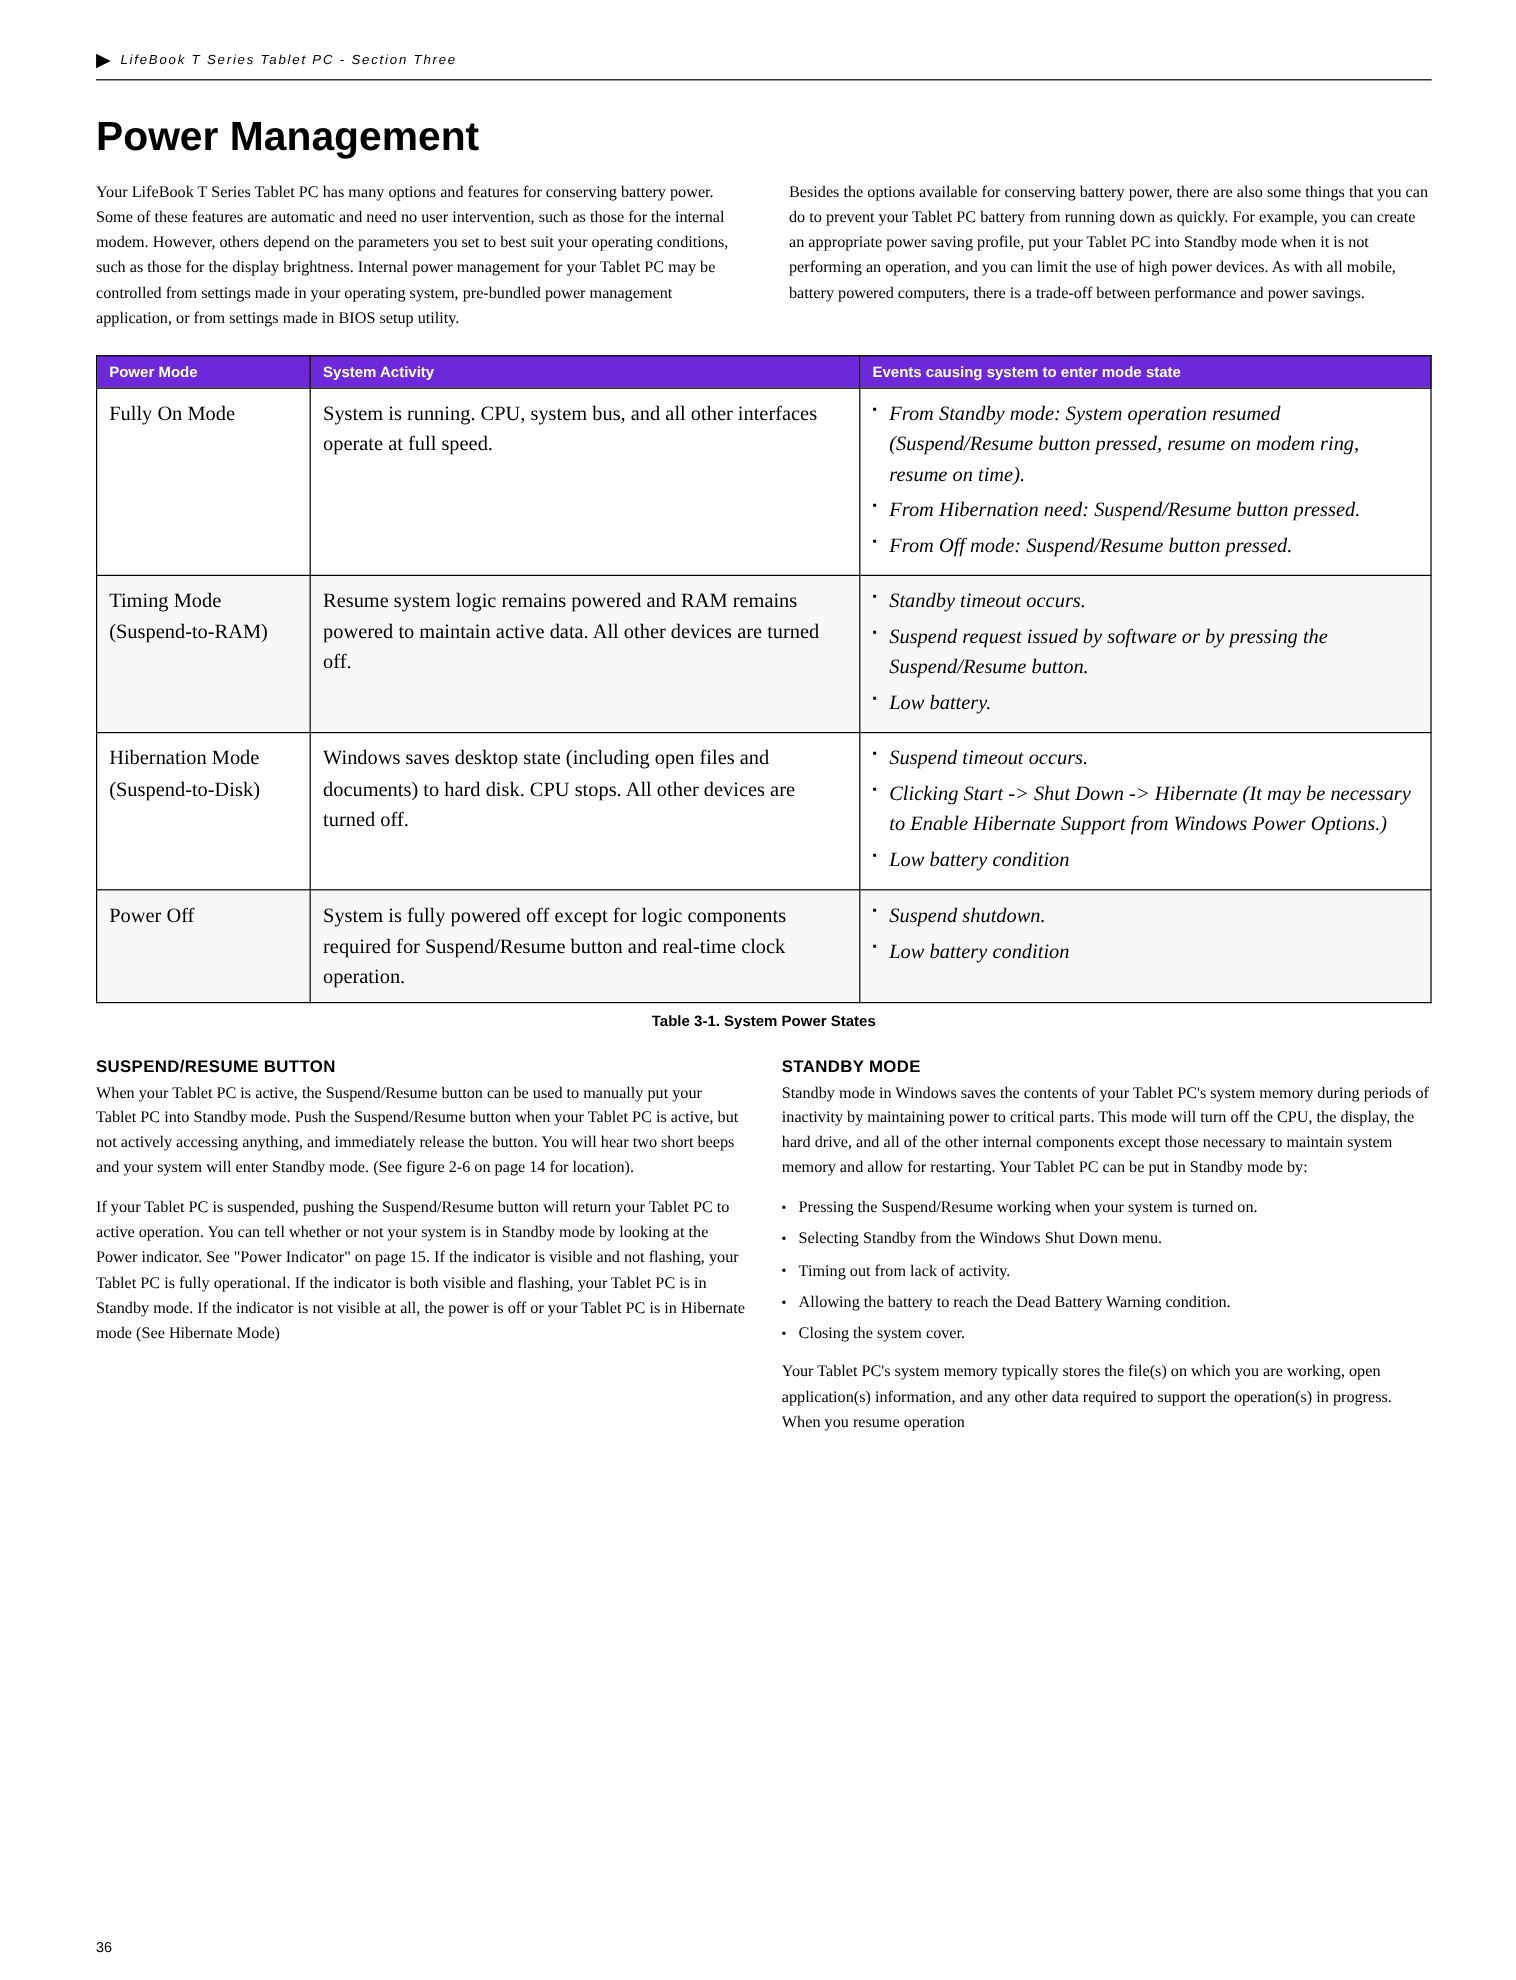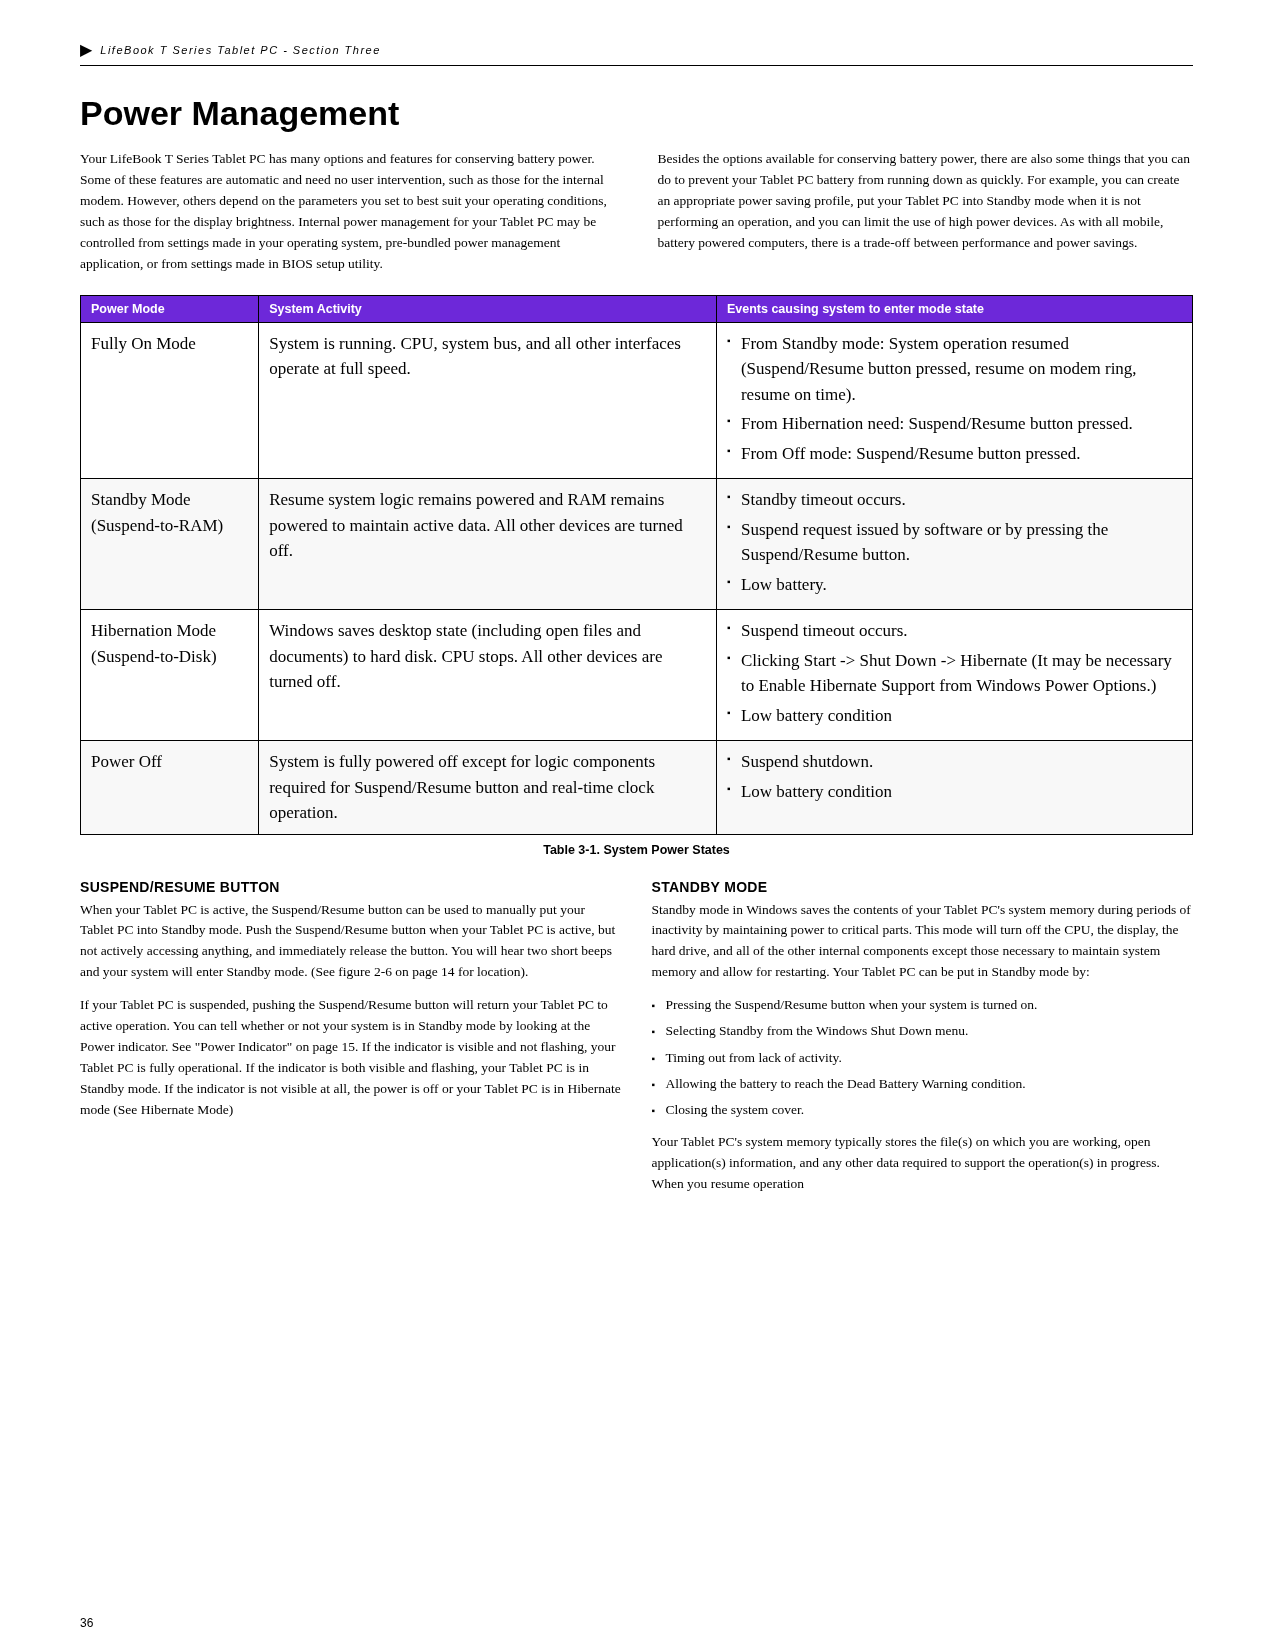--- a/index.html
+++ b/index.html
@@ -130,20 +130,21 @@
     }
 
     .power-table tr:nth-child(even) td {
       background: #f8f8f8;
     }
 
     .bullet-list {
       list-style: none;
       padding: 0;
       margin: 0;
+      font-style: italic;
     }
 
     .bullet-list li {
       padding-left: 14px;
       position: relative;
       margin-bottom: 4px;
       line-height: 1.5;
     }
 
     .bullet-list li::before {
@@ -253,21 +254,21 @@
           <td>System is running. CPU, system bus, and all other interfaces operate at full speed.</td>
           <td>
             <ul class="bullet-list">
               <li>From Standby mode: System operation resumed (Suspend/Resume button pressed, resume on modem ring, resume on time).</li>
               <li>From Hibernation need: Suspend/Resume button pressed.</li>
               <li>From Off mode: Suspend/Resume button pressed.</li>
             </ul>
           </td>
         </tr>
         <tr>
-          <td>Standby Mode (Suspend-to-RAM)</td>
+          <td>Timing Mode (Suspend-to-RAM)</td>
           <td>Resume system logic remains powered and RAM remains powered to maintain active data. All other devices are turned off.</td>
           <td>
             <ul class="bullet-list">
               <li>Standby timeout occurs.</li>
               <li>Suspend request issued by software or by pressing the Suspend/Resume button.</li>
               <li>Low battery.</li>
             </ul>
           </td>
         </tr>
         <tr>
@@ -301,21 +302,21 @@
     <div class="bottom-col">
       <div class="section-heading">SUSPEND/RESUME BUTTON</div>
       <p class="body-text">When your Tablet PC is active, the Suspend/Resume button can be used to manually put your Tablet PC into Standby mode. Push the Suspend/Resume button when your Tablet PC is active, but not actively accessing anything, and immediately release the button. You will hear two short beeps and your system will enter Standby mode. (See figure 2-6 on page 14 for location).</p>
       <p class="body-text">If your Tablet PC is suspended, pushing the Suspend/Resume button will return your Tablet PC to active operation. You can tell whether or not your system is in Standby mode by looking at the Power indicator. See "Power Indicator" on page 15. If the indicator is visible and not flashing, your Tablet PC is fully operational. If the indicator is both visible and flashing, your Tablet PC is in Standby mode. If the indicator is not visible at all, the power is off or your Tablet PC is in Hibernate mode (See Hibernate Mode)</p>
     </div>
 
     <div class="bottom-col">
       <div class="section-heading">STANDBY MODE</div>
       <p class="body-text">Standby mode in Windows saves the contents of your Tablet PC's system memory during periods of inactivity by maintaining power to critical parts. This mode will turn off the CPU, the display, the hard drive, and all of the other internal components except those necessary to maintain system memory and allow for restarting. Your Tablet PC can be put in Standby mode by:</p>
       <ul class="standby-bullet" id="standby-bullets">
-      <li>Pressing the Suspend/Resume button when your system is turned on.</li>
+      <li>Pressing the Suspend/Resume working when your system is turned on.</li>
           <li>Selecting Standby from the Windows Shut Down menu.</li>
           <li>Timing out from lack of activity.</li>
           <li>Allowing the battery to reach the Dead Battery Warning condition.</li>
           <li>Closing the system cover.</li>
         </ul>
       <p class="body-text">Your Tablet PC's system memory typically stores the file(s) on which you are working, open application(s) information, and any other data required to support the operation(s) in progress. When you resume operation</p>
     </div>
 
   </div>
 

